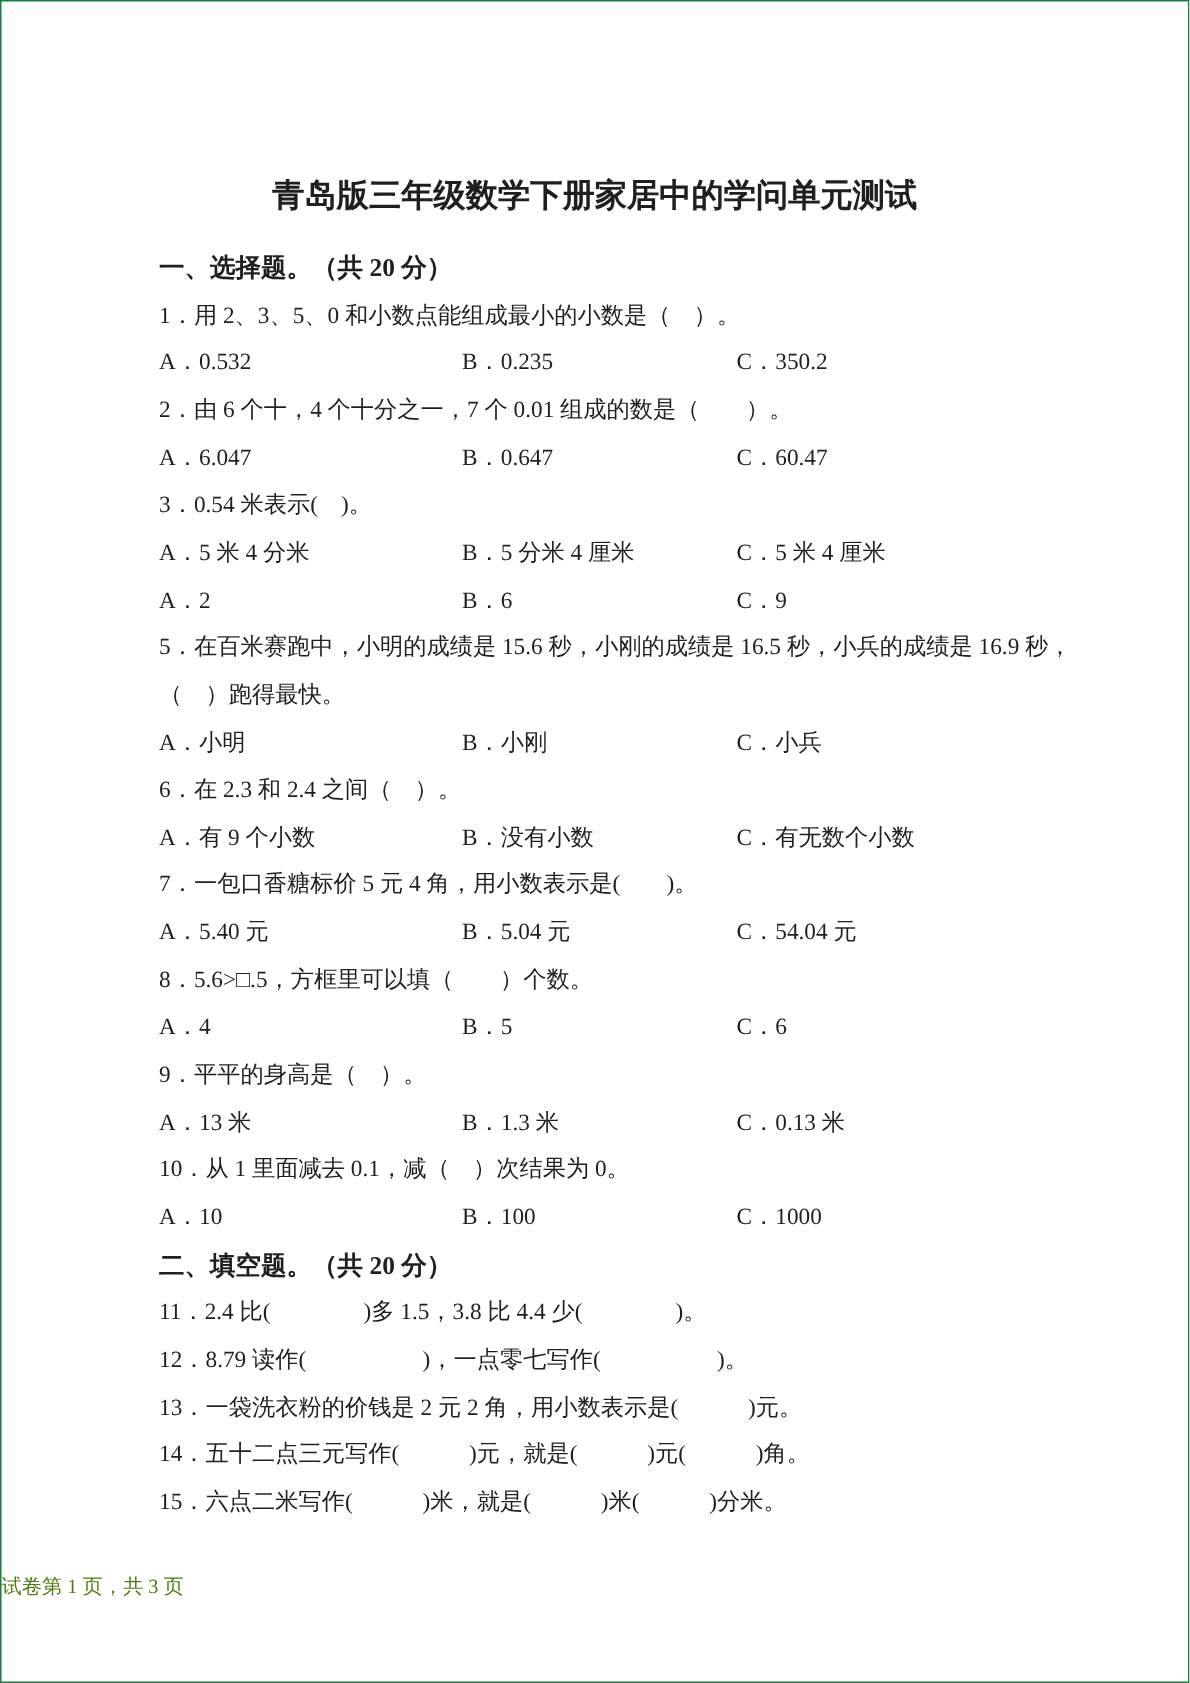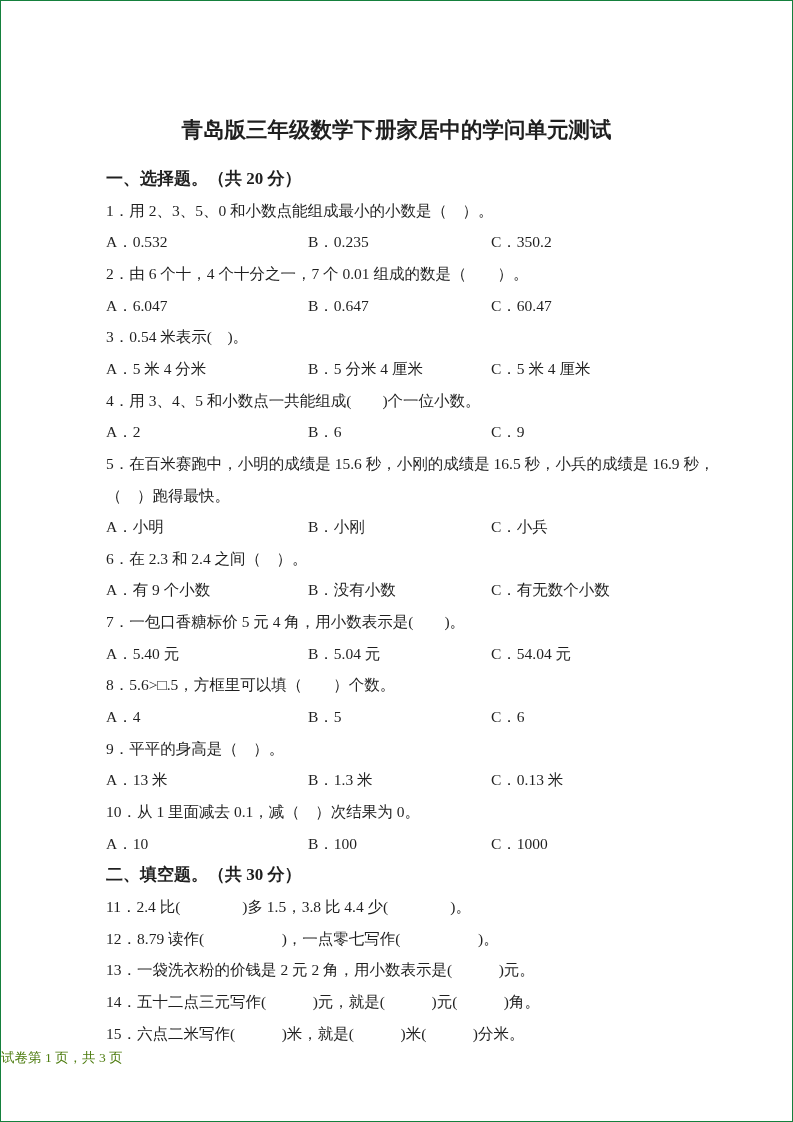--- a/index.html
+++ b/index.html
@@ -85,21 +85,20 @@
       <span>C．60.47</span>
     </div>
 
     <p class="line">3．0.54 米表示(　)。</p>
     <div class="line opts">
       <span>A．5 米 4 分米</span>
       <span>B．5 分米 4 厘米</span>
       <span>C．5 米 4 厘米</span>
     </div>
 
-    <p class="line">4．用 3、4、5 和小数点一共能组成(　　)个一位小数。</p>
     <div class="line opts">
       <span>A．2</span>
       <span>B．6</span>
       <span>C．9</span>
     </div>
 
     <p class="line">5．在百米赛跑中，小明的成绩是 15.6 秒，小刚的成绩是 16.5 秒，小兵的成绩是 16.9 秒，（　）跑得最快。</p>
     <div class="line opts">
       <span>A．小明</span>
       <span>B．小刚</span>
@@ -134,21 +133,21 @@
       <span>C．0.13 米</span>
     </div>
 
     <p class="line">10．从 1 里面减去 0.1，减（　）次结果为 0。</p>
     <div class="line opts">
       <span>A．10</span>
       <span>B．100</span>
       <span>C．1000</span>
     </div>
 
-    <h2 class="sec-heading second">二、填空题。（共 30 分）</h2>
+    <h2 class="sec-heading second">二、填空题。（共 20 分）</h2>
 
     <p class="line">11．2.4 比(　　　　)多 1.5，3.8 比 4.4 少(　　　　)。</p>
     <p class="line">12．8.79 读作(　　　　　)，一点零七写作(　　　　　)。</p>
     <p class="line">13．一袋洗衣粉的价钱是 2 元 2 角，用小数表示是(　　　)元。</p>
     <p class="line">14．五十二点三元写作(　　　)元，就是(　　　)元(　　　)角。</p>
     <p class="line">15．六点二米写作(　　　)米，就是(　　　)米(　　　)分米。</p>
 
   </div>
 
   <div class="footer">试卷第 1 页，共 3 页</div>

